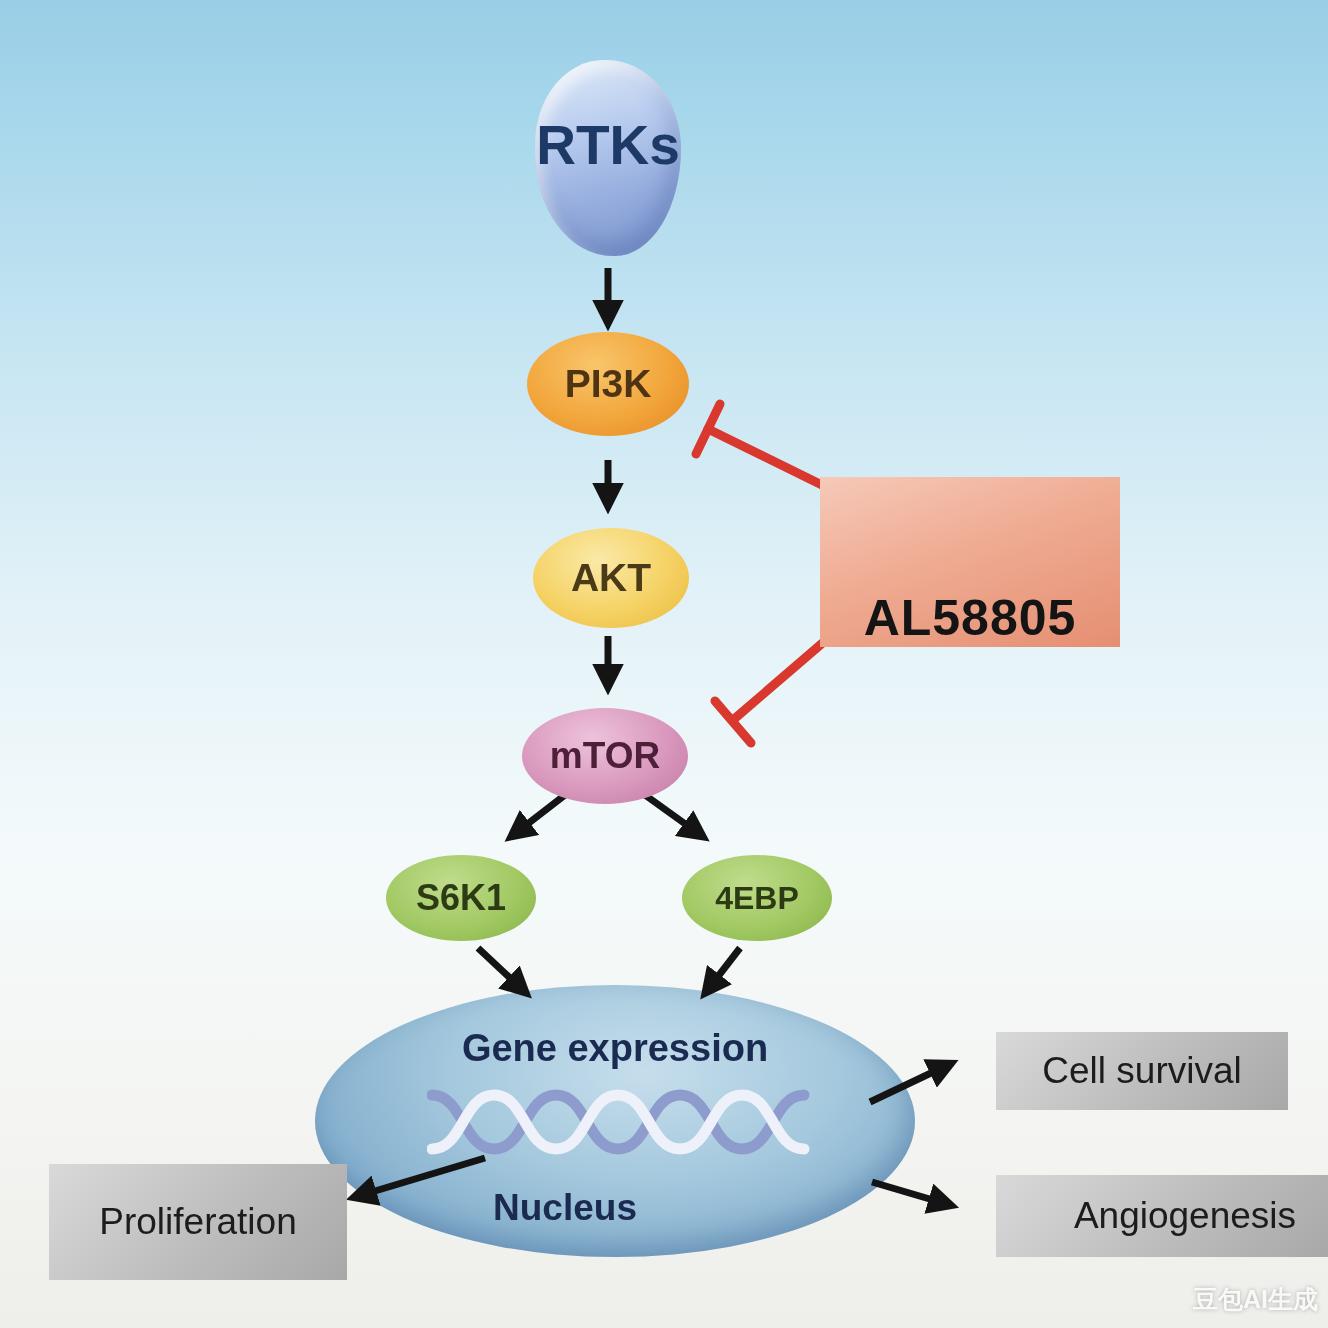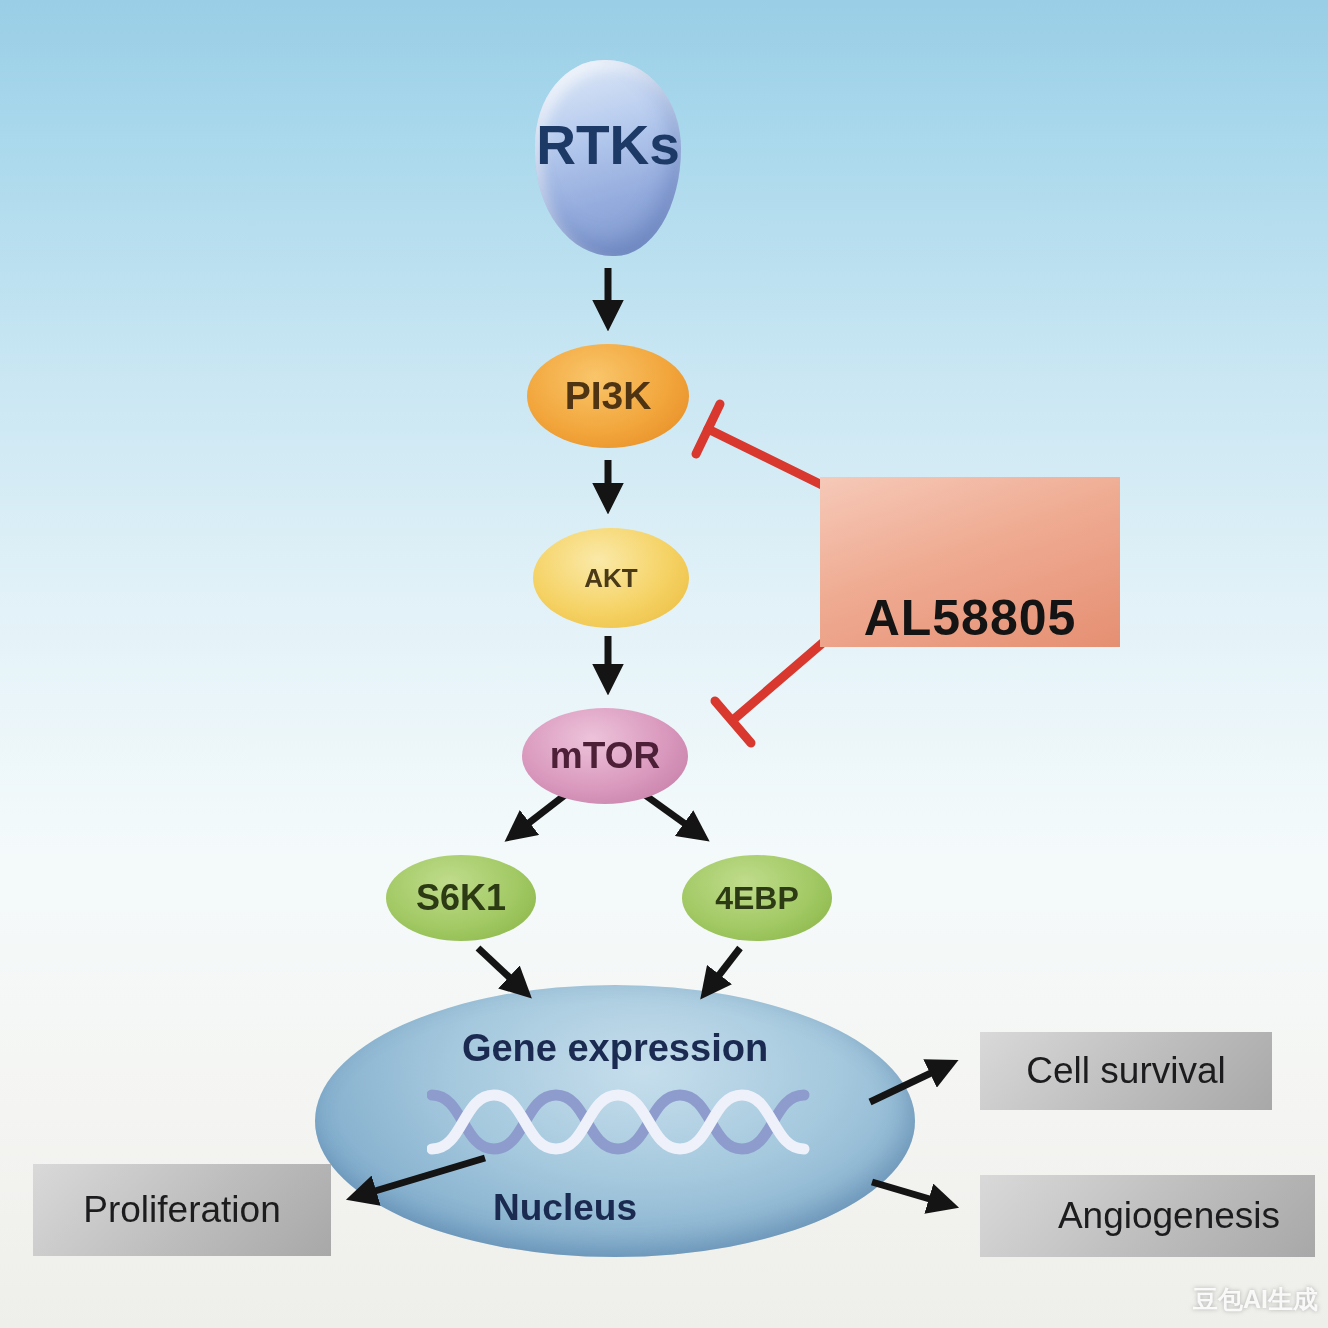--- a/index.html
+++ b/index.html
@@ -22,28 +22,28 @@
 
   .rtks{
     left:535px;top:60px;width:146px;height:196px;
     border-radius:48% 52% 46% 54% / 44% 46% 56% 54%;
     background:linear-gradient(165deg,#e2ecf8 0%,#b9cdef 35%,#93abdd 70%,#7e97cc 100%);
     box-shadow:inset -8px -12px 22px rgba(70,95,160,.35), inset 6px 8px 14px rgba(255,255,255,.7);
     color:#1d3a66;font-size:55px;font-weight:600;
     padding-bottom:26px;box-sizing:border-box;
   }
   .pi3k{
-    left:527px;top:344px;width:162px;height:104px;
+    left:527px;top:332px;width:162px;height:104px;
     background:radial-gradient(ellipse at 42% 32%,#f9c56a 0%,#f2a63c 55%,#e2861f 100%);
     color:#4f3414;font-size:39px;font-weight:600;justify-content:center;
   }
   .akt{
     left:533px;top:528px;width:156px;height:100px;
     background:radial-gradient(ellipse at 42% 32%,#fae9a8 0%,#f5d264 55%,#e9b83a 100%);
-    color:#4a3a18;font-size:26px;font-weight:600;
+    color:#4a3a18;font-size:39px;font-weight:600;
   }
   .mtor{
     left:522px;top:708px;width:166px;height:96px;
     background:radial-gradient(ellipse at 42% 32%,#edc3da 0%,#d998bd 55%,#c077a0 100%);
     color:#4d2038;font-size:37px;font-weight:600;
   }
   .s6k1{
     left:386px;top:855px;width:150px;height:86px;
     background:radial-gradient(ellipse at 42% 32%,#c0dc8c 0%,#a2c964 55%,#84b242 100%);
     color:#2d3b14;font-size:36px;font-weight:600;text-align:right;
@@ -74,25 +74,25 @@
   .nucleus-label{
     position:absolute;left:130px;top:202px;width:240px;
     text-align:center;color:#1a2a50;font-size:37px;font-weight:600;
   }
   .helix{position:absolute;left:112px;top:102px;}
 
   .outcome{
     position:absolute;
     background:linear-gradient(135deg,#d9d9d9 0%,#bdbdbd 55%,#a8a8a8 100%);
     display:flex;align-items:center;justify-content:center;
-    color:#1c1c1e;font-size:37px;font-weight:500;
+    color:#1c1c1e;font-size:37px;font-weight:500;margin-left:16px;
   }
   .cell-survival{left:980px;top:1032px;width:292px;height:78px;}
   .angiogenesis{left:980px;top:1175px;width:292px;height:82px;padding-left:43px;}
-  .proliferation{left:33px;top:1164px;width:298px;height:92px;}
+  .proliferation{left:33px;top:1164px;width:298px;height:116px;}
 
   .connectors{position:absolute;left:0;top:0;width:1328px;height:1328px;pointer-events:none;}
 
   .watermark{
     position:absolute;right:10px;bottom:12px;
     color:rgba(255,255,255,.88);font-size:25px;font-weight:600;
     text-shadow:0 0 4px rgba(120,120,120,.55);
   }
 </style>
 </head>

